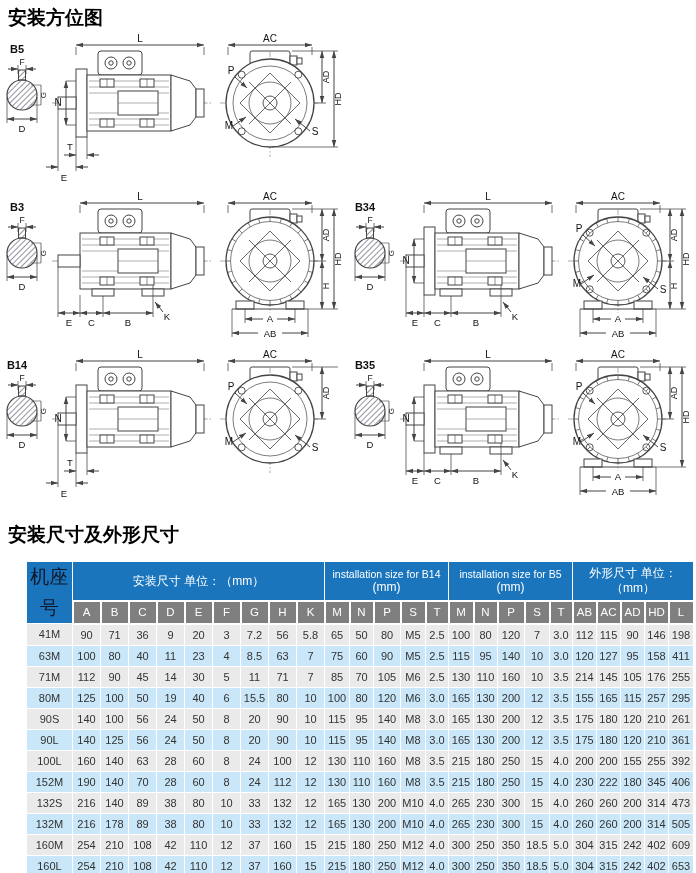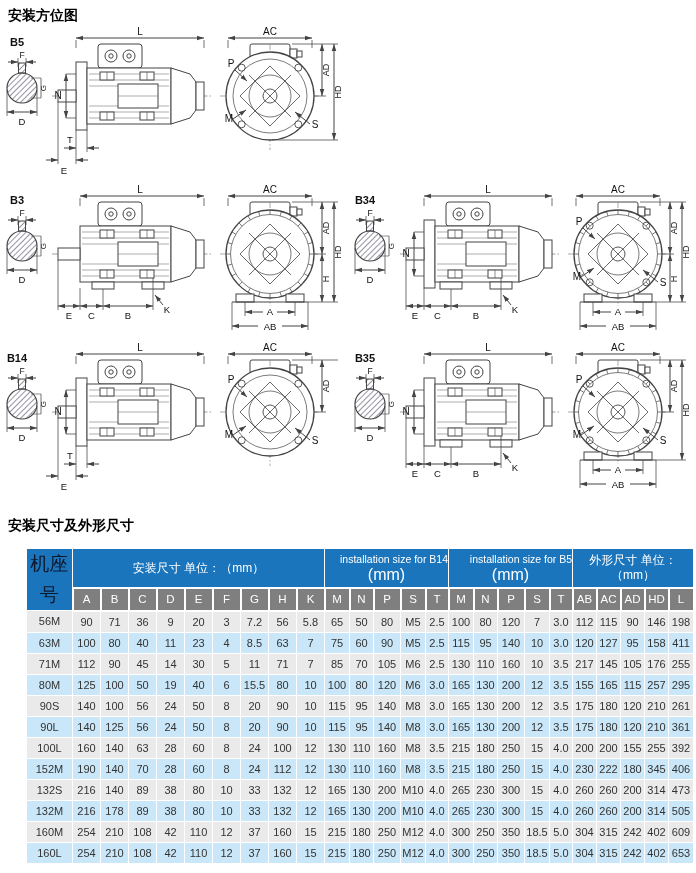--- a/index.html
+++ b/index.html
@@ -1,30 +1,30 @@
 <!DOCTYPE html>
 <html style="--header-blue: #1a75bd; --subheader-gray: #7f7f7f; --row-gray: #eaeaea; --row-blue: #c9e7f8;"><head>
 <meta charset="utf-8">
 <style>
   html,body{margin:0;padding:0;background:#fff;}
   body{width:696px;font-family:"Liberation Sans","DejaVu Sans",sans-serif;color:#000;}
-  .section-title{font-size:14px;font-weight:bold;margin:6px 4px 0 8px;line-height:1.3;}
+  .section-title{font-size:19px;font-weight:bold;margin:6px 4px 0 8px;line-height:1.3;}
   .diagram-grid{display:grid;grid-template-columns:348px 348px;grid-auto-rows:158px;margin-top:2px;}
   .dcell{width:348px;height:152px;overflow:hidden;}
   svg text{font-family:"Liberation Sans","DejaVu Sans",sans-serif;}
   .title2{margin-top:16px;}
   table.dim{border-collapse:collapse;table-layout:fixed;margin:14px 0 0 26px;}
   table.dim th,table.dim td{padding:0;text-align:center;vertical-align:middle;overflow:hidden;}
   th.frame-h{background:var(--header-blue);color:#0f172a;font-size:19px;font-weight:normal;
     white-space:pre-line;line-height:1.6;border:1px solid #fff;}
   th.group-h{background:var(--header-blue);color:#fff;font-weight:normal;height:34px;border:1px solid #fff;}
   th.group-h .gl{line-height:1.25;}
   th.group-h.chn .gl{font-size:12px;}
-  th.group-h.eng .gl{font-size:10.5px;white-space:nowrap;text-align:right;}
-  th.group-h .gs{font-size:16px;line-height:1.1;text-align:center;}
+  th.group-h.eng .gl{font-size:10.5px;white-space:nowrap;}
+  th.group-h .gs{font-size:12px;line-height:1.1;text-align:center;}
   th.letter-h{background:var(--subheader-gray);color:#fff;font-size:11.5px;font-weight:normal;
     height:19px;border:2px solid #fff;}
   tbody td{height:20px;font-size:11px;color:#333;border:1px solid #fff;}
   tbody tr.gray td{background:var(--row-gray);}
   tbody tr.blue td{background:var(--row-blue);}
   td.frame-c{font-size:11px;}
 </style>
 </head>
 <body>
 
@@ -737,21 +737,21 @@
         <th class="letter-h">T</th>
         <th class="letter-h">AB</th>
         <th class="letter-h">AC</th>
         <th class="letter-h">AD</th>
         <th class="letter-h">HD</th>
         <th class="letter-h">L</th>
       </tr>
     </thead>
     <tbody>
       <tr class="gray">
-        <td class="frame-c">56M</td>
+        <td class="frame-c">41M</td>
         <td>90</td>
         <td>71</td>
         <td>36</td>
         <td>9</td>
         <td>20</td>
         <td>3</td>
         <td>7.2</td>
         <td>56</td>
         <td>5.8</td>
         <td>65</td>
@@ -811,21 +811,21 @@
         <td>85</td>
         <td>70</td>
         <td>105</td>
         <td>M6</td>
         <td>2.5</td>
         <td>130</td>
         <td>110</td>
         <td>160</td>
         <td>10</td>
         <td>3.5</td>
-        <td>217</td>
+        <td>214</td>
         <td>145</td>
         <td>105</td>
         <td>176</td>
         <td>255</td>
       </tr>
       <tr class="blue">
         <td class="frame-c">80M</td>
         <td>125</td>
         <td>100</td>
         <td>50</td>

